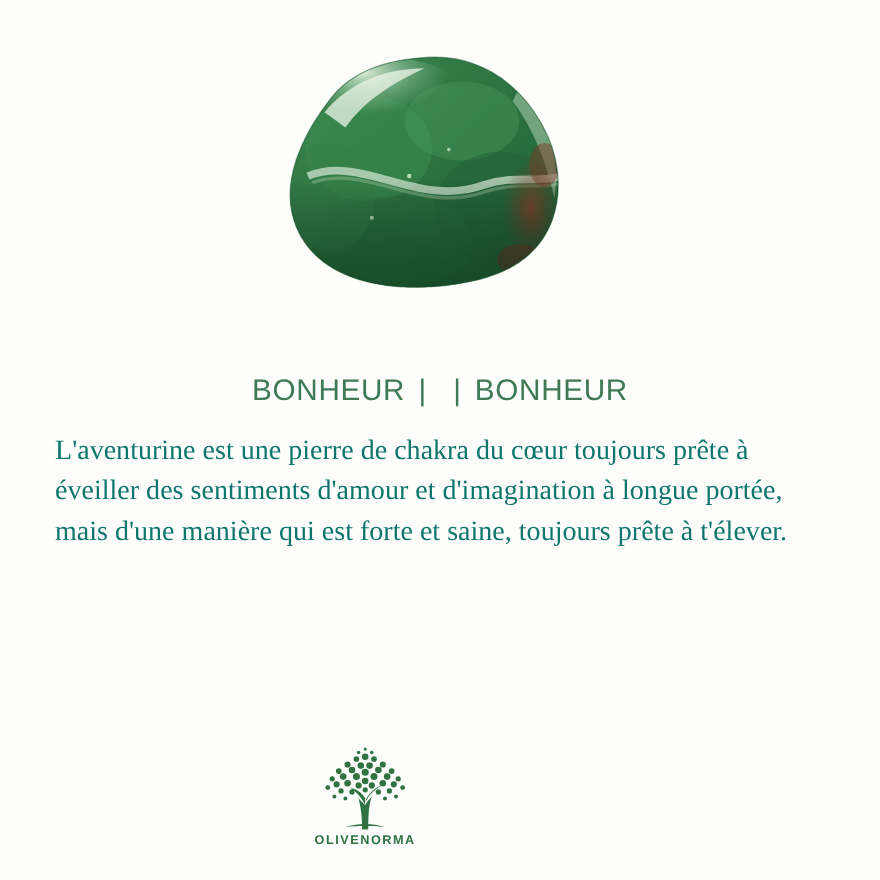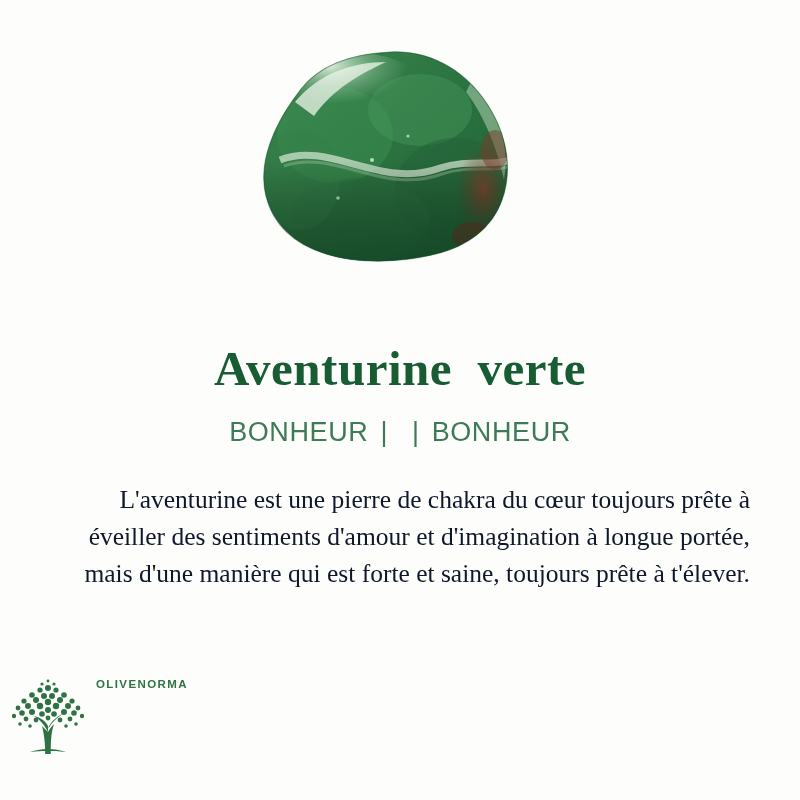--- a/index.html
+++ b/index.html
@@ -65,38 +65,38 @@
     justify-content: center;
   }
   .kw-sep {
     margin: 0 12px;
     color: #3e7a55;
     font-weight: 300;
   }
 
   
   .description {
-    margin-top: 34px;
+    margin-top: 20px;
     width: 700px;
-    text-align: right;
+    text-align: left;
     font-family: "Liberation Serif", serif;
     font-size: 25.5px;
     line-height: 1.45;
-    color: #0f172a;
+    color: #0f766e;
   }
 
   
   .logo-area {
     position: absolute;
     left: 0;
     top: 676px;
     width: 664px;
     display: flex;
-    flex-direction: row;
-    align-items: flex-start;
+    flex-direction: column;
+    align-items: center;
   }
   .logo-mark {
     width: 96px;
     height: 80px;
     display: block;
   }
   .logo-text {
     margin-top: 2px;
     font-family: "Liberation Sans", sans-serif;
     font-size: 11.5px;
@@ -169,21 +169,20 @@
         </g>
 
         <path d="M61,49 C80,25 110,14 150,12 C190,10 228,30 252,72
                  C268,100 272,132 262,160 C252,188 228,206 196,214
                  C160,223 118,224 86,214 C54,204 33,184 26,156
                  C18,124 32,86 61,49 Z" fill="none" stroke="#174f2b" stroke-width="1.2" opacity="0.45"></path>
       </svg>
     </div>
   </div>
 
-  <div class="title">Aventurine  verte</div>
 
   <div class="keywords">
     <span>BONHEUR</span>
     <span class="kw-sep">|</span>
     <span class="kw-sep">|</span>
     <span>BONHEUR</span>
   </div>
 
   <p class="description">L'aventurine est une pierre de chakra du cœur toujours prête à éveiller des sentiments d'amour et d'imagination à longue portée, mais d'une manière qui est forte et saine, toujours prête à t'élever.</p>
 

